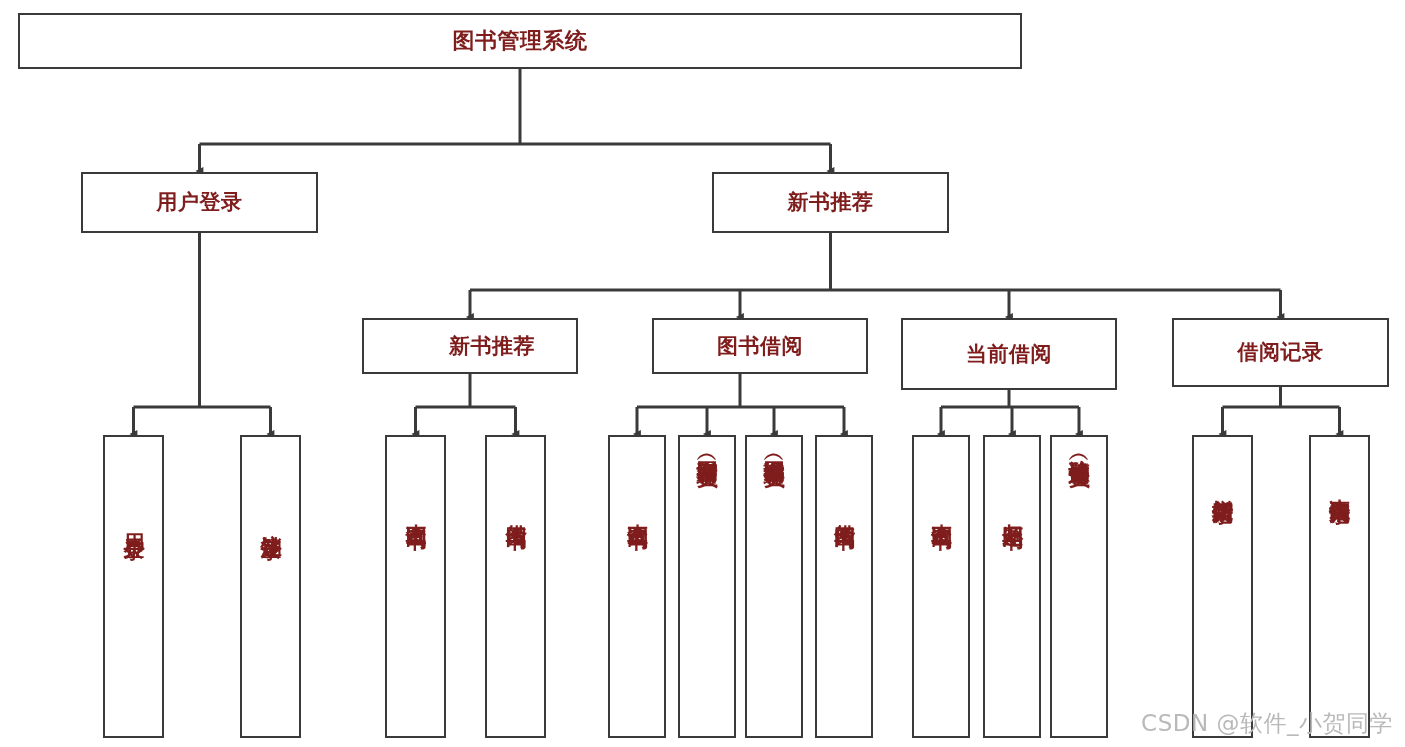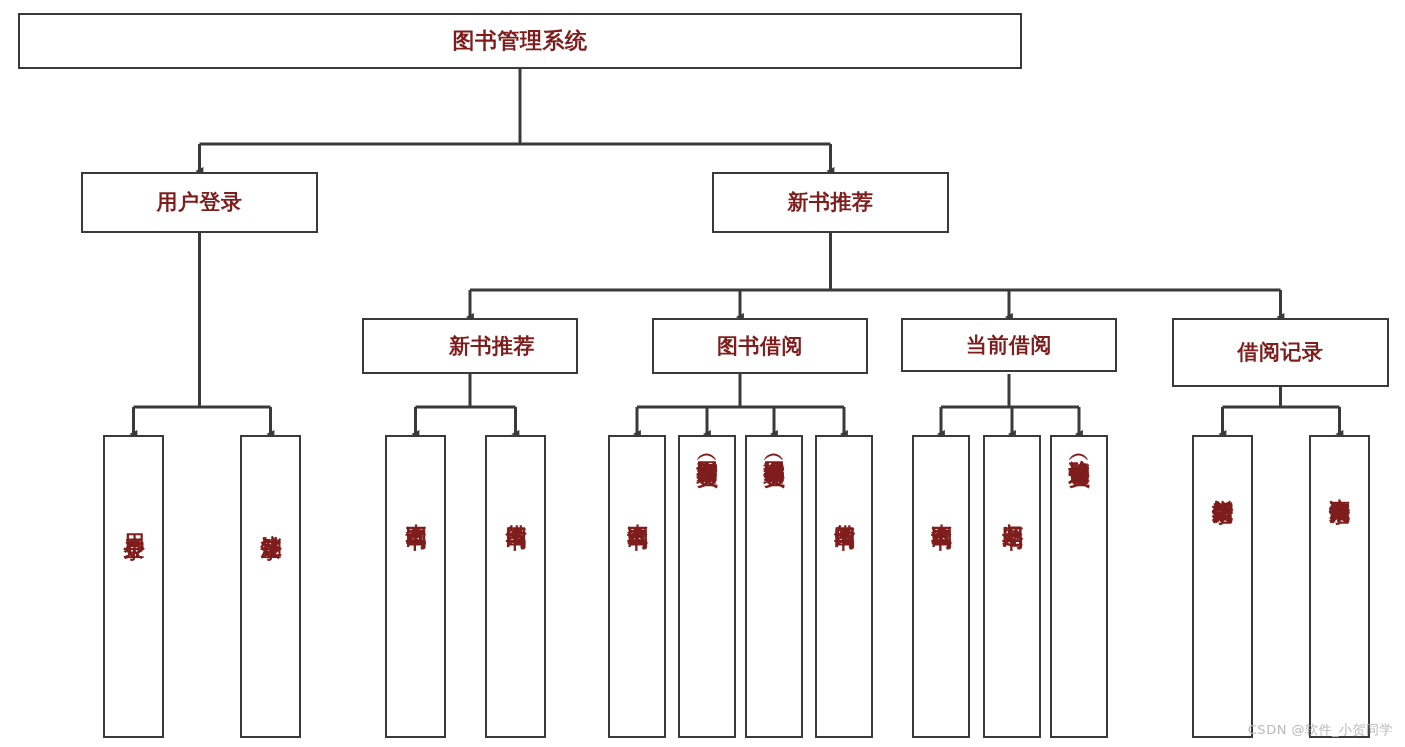--- a/index.html
+++ b/index.html
@@ -65,21 +65,21 @@
     letter-spacing: 1px;
     line-height: 1.25;
   }
   .node.root .label {
     font-size: 22px;
   }
   #watermark {
     position: absolute;
     right: 12px;
     bottom: 8px;
-    font-size: 13px;
+    font-size: 23px;
     color: #b9b9b9;
     letter-spacing: 0.5px;
     white-space: nowrap;
     pointer-events: none;
   }
 </style>
 </head>
 <body>
 
 <div id="diagram-root">
@@ -136,21 +136,21 @@
       </div>
       <div class="node level2 horizontal" style="left: 712px; top: 172px; width: 237px; height: 61px;">
         <span class="label">新书推荐</span>
       </div>
       <div class="node level3 horizontal" style="left: 362px; top: 318px; width: 216px; height: 56px; padding-left: 44px;">
         <span class="label">新书推荐</span>
       </div>
       <div class="node level3 horizontal" style="left: 632px; top: 318px; width: 216px; height: 56px; margin-left: 20px;">
         <span class="label">图书借阅</span>
       </div>
-      <div class="node level3 horizontal" style="left: 901px; top: 318px; width: 216px; height: 54px;">
+      <div class="node level3 horizontal" style="left: 901px; top: 318px; width: 216px; height: 72px;">
         <span class="label">当前借阅</span>
       </div>
       <div class="node level3 horizontal" style="left: 1172px; top: 318px; width: 217px; height: 69px;">
         <span class="label">借阅记录</span>
       </div>
       <div class="node leaf vertical" style="left: 103px; top: 435px; width: 61px; height: 303px;">
         <span class="label" style="margin-top: 80px;">用户登录</span>
       </div>
       <div class="node leaf vertical" style="left: 240px; top: 435px; width: 61px; height: 303px;">
         <span class="label" style="margin-top: 80px;">注销登录</span>

